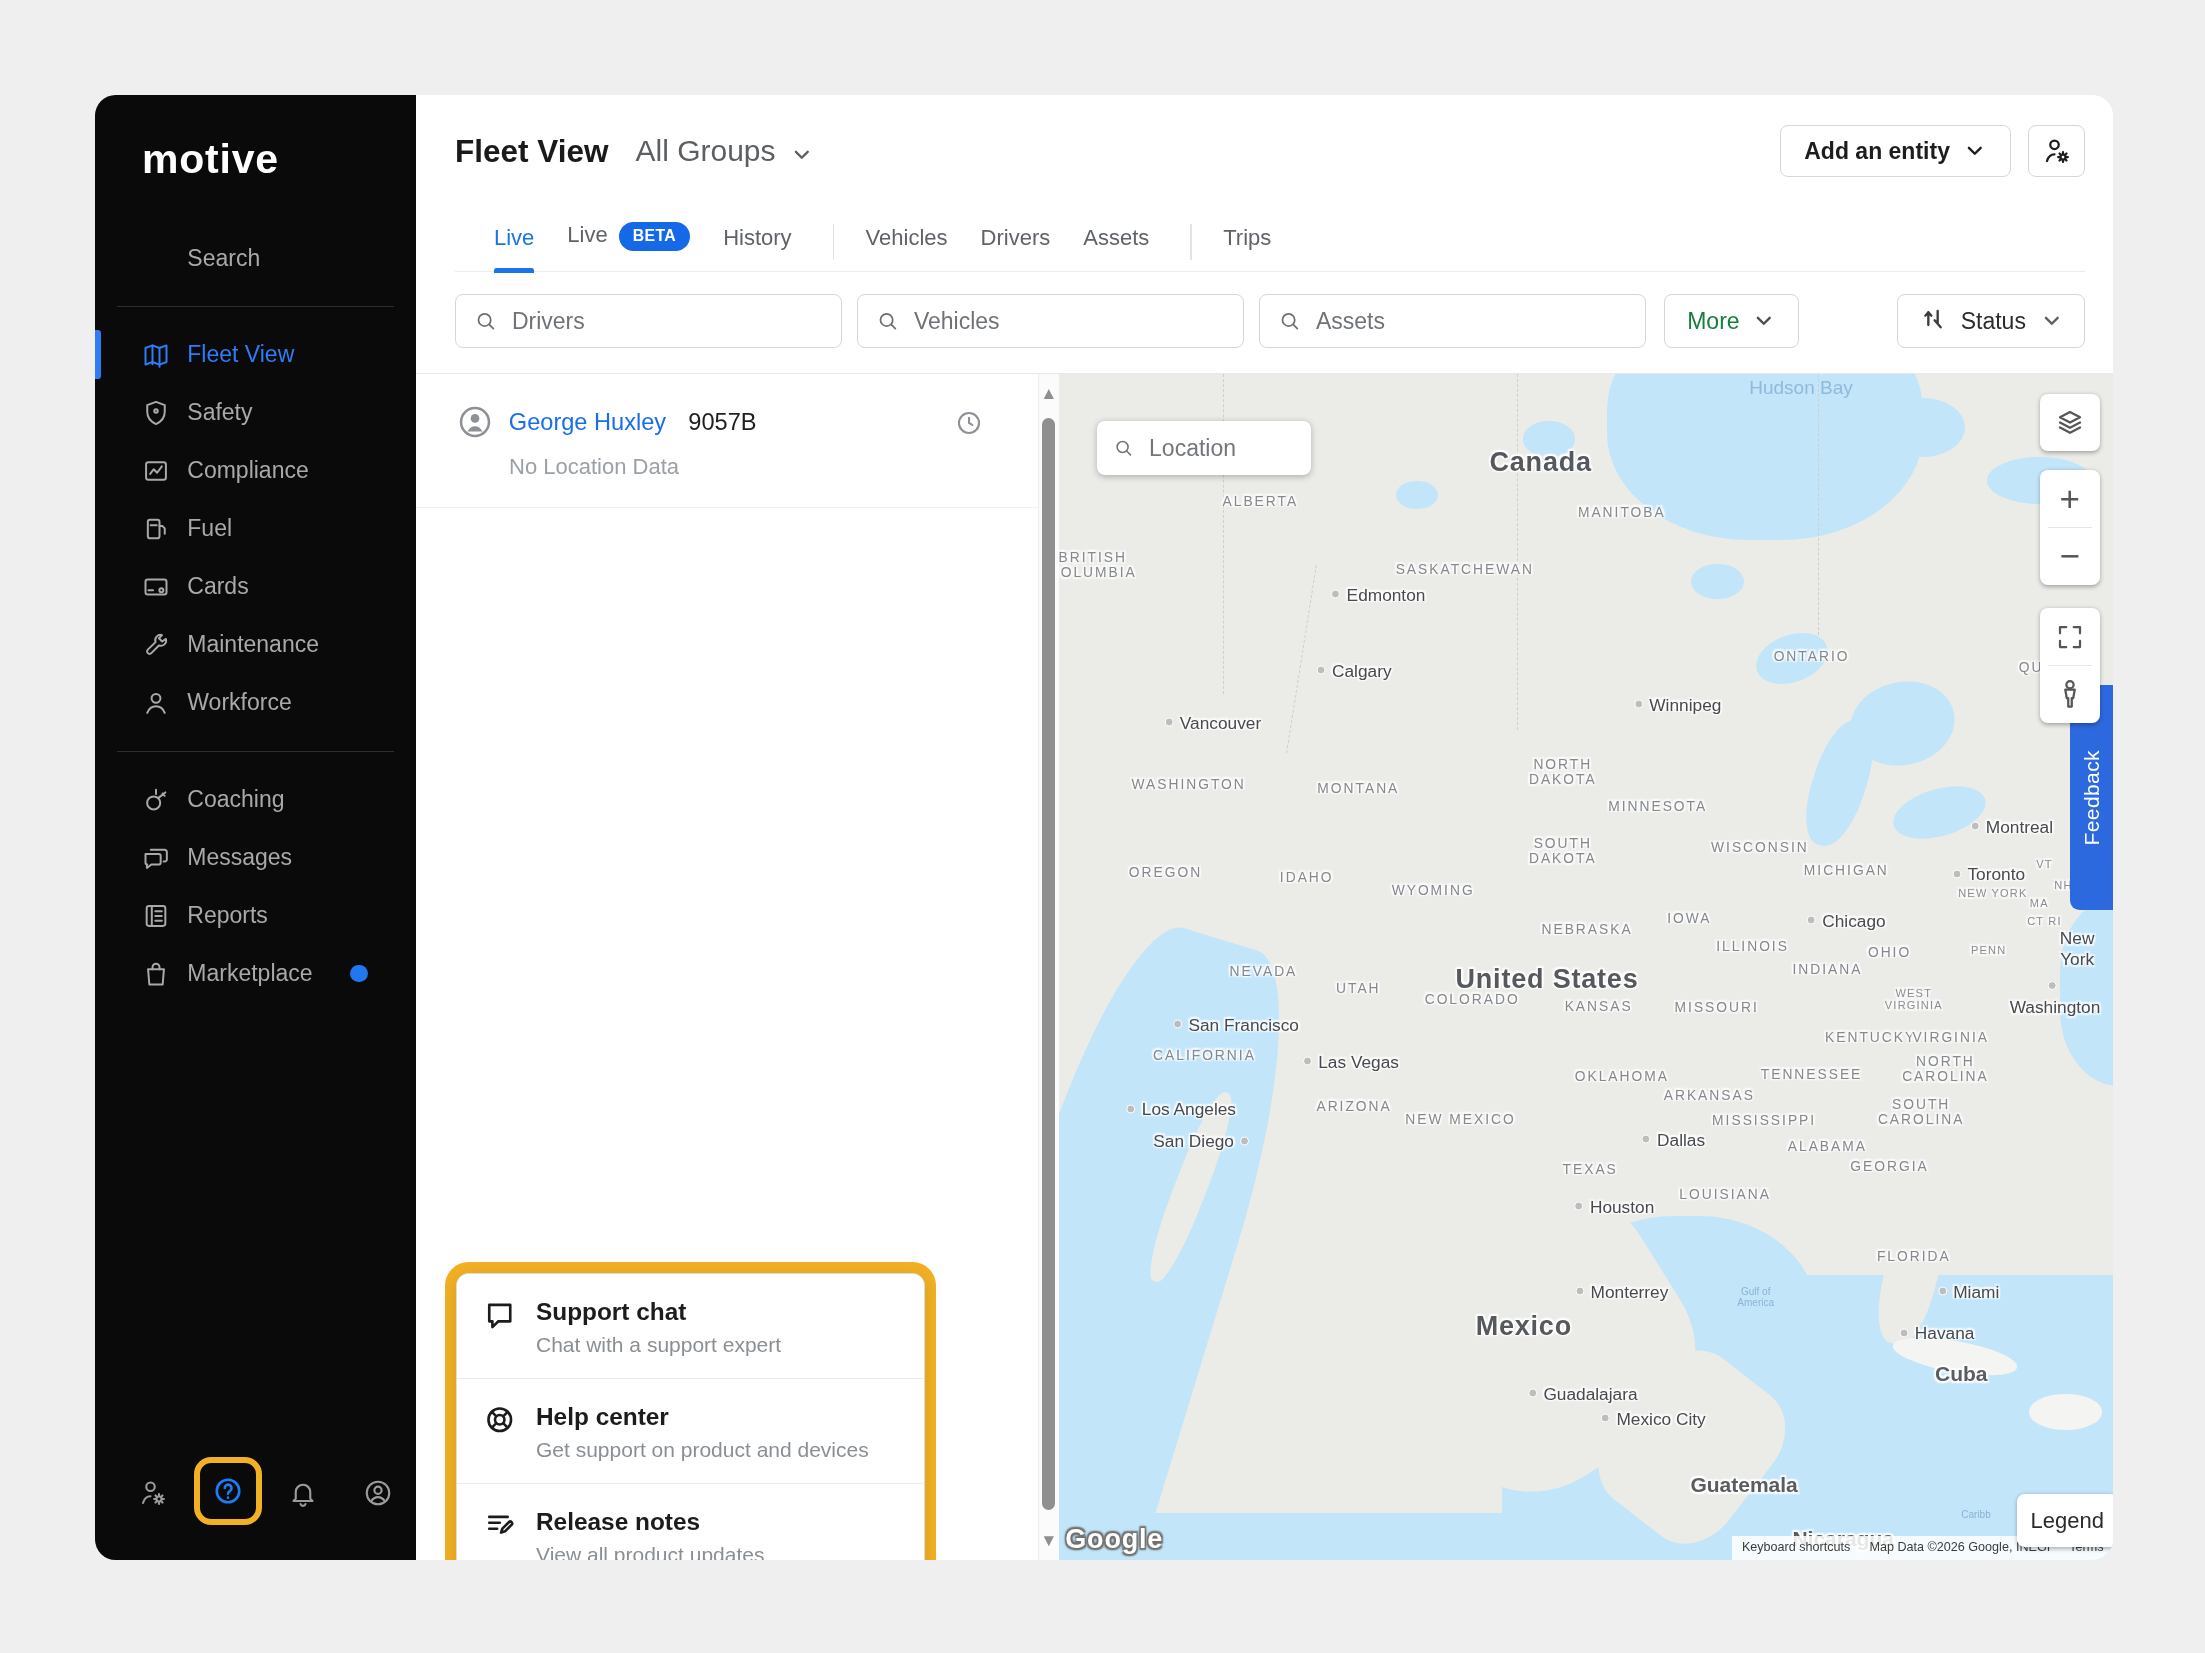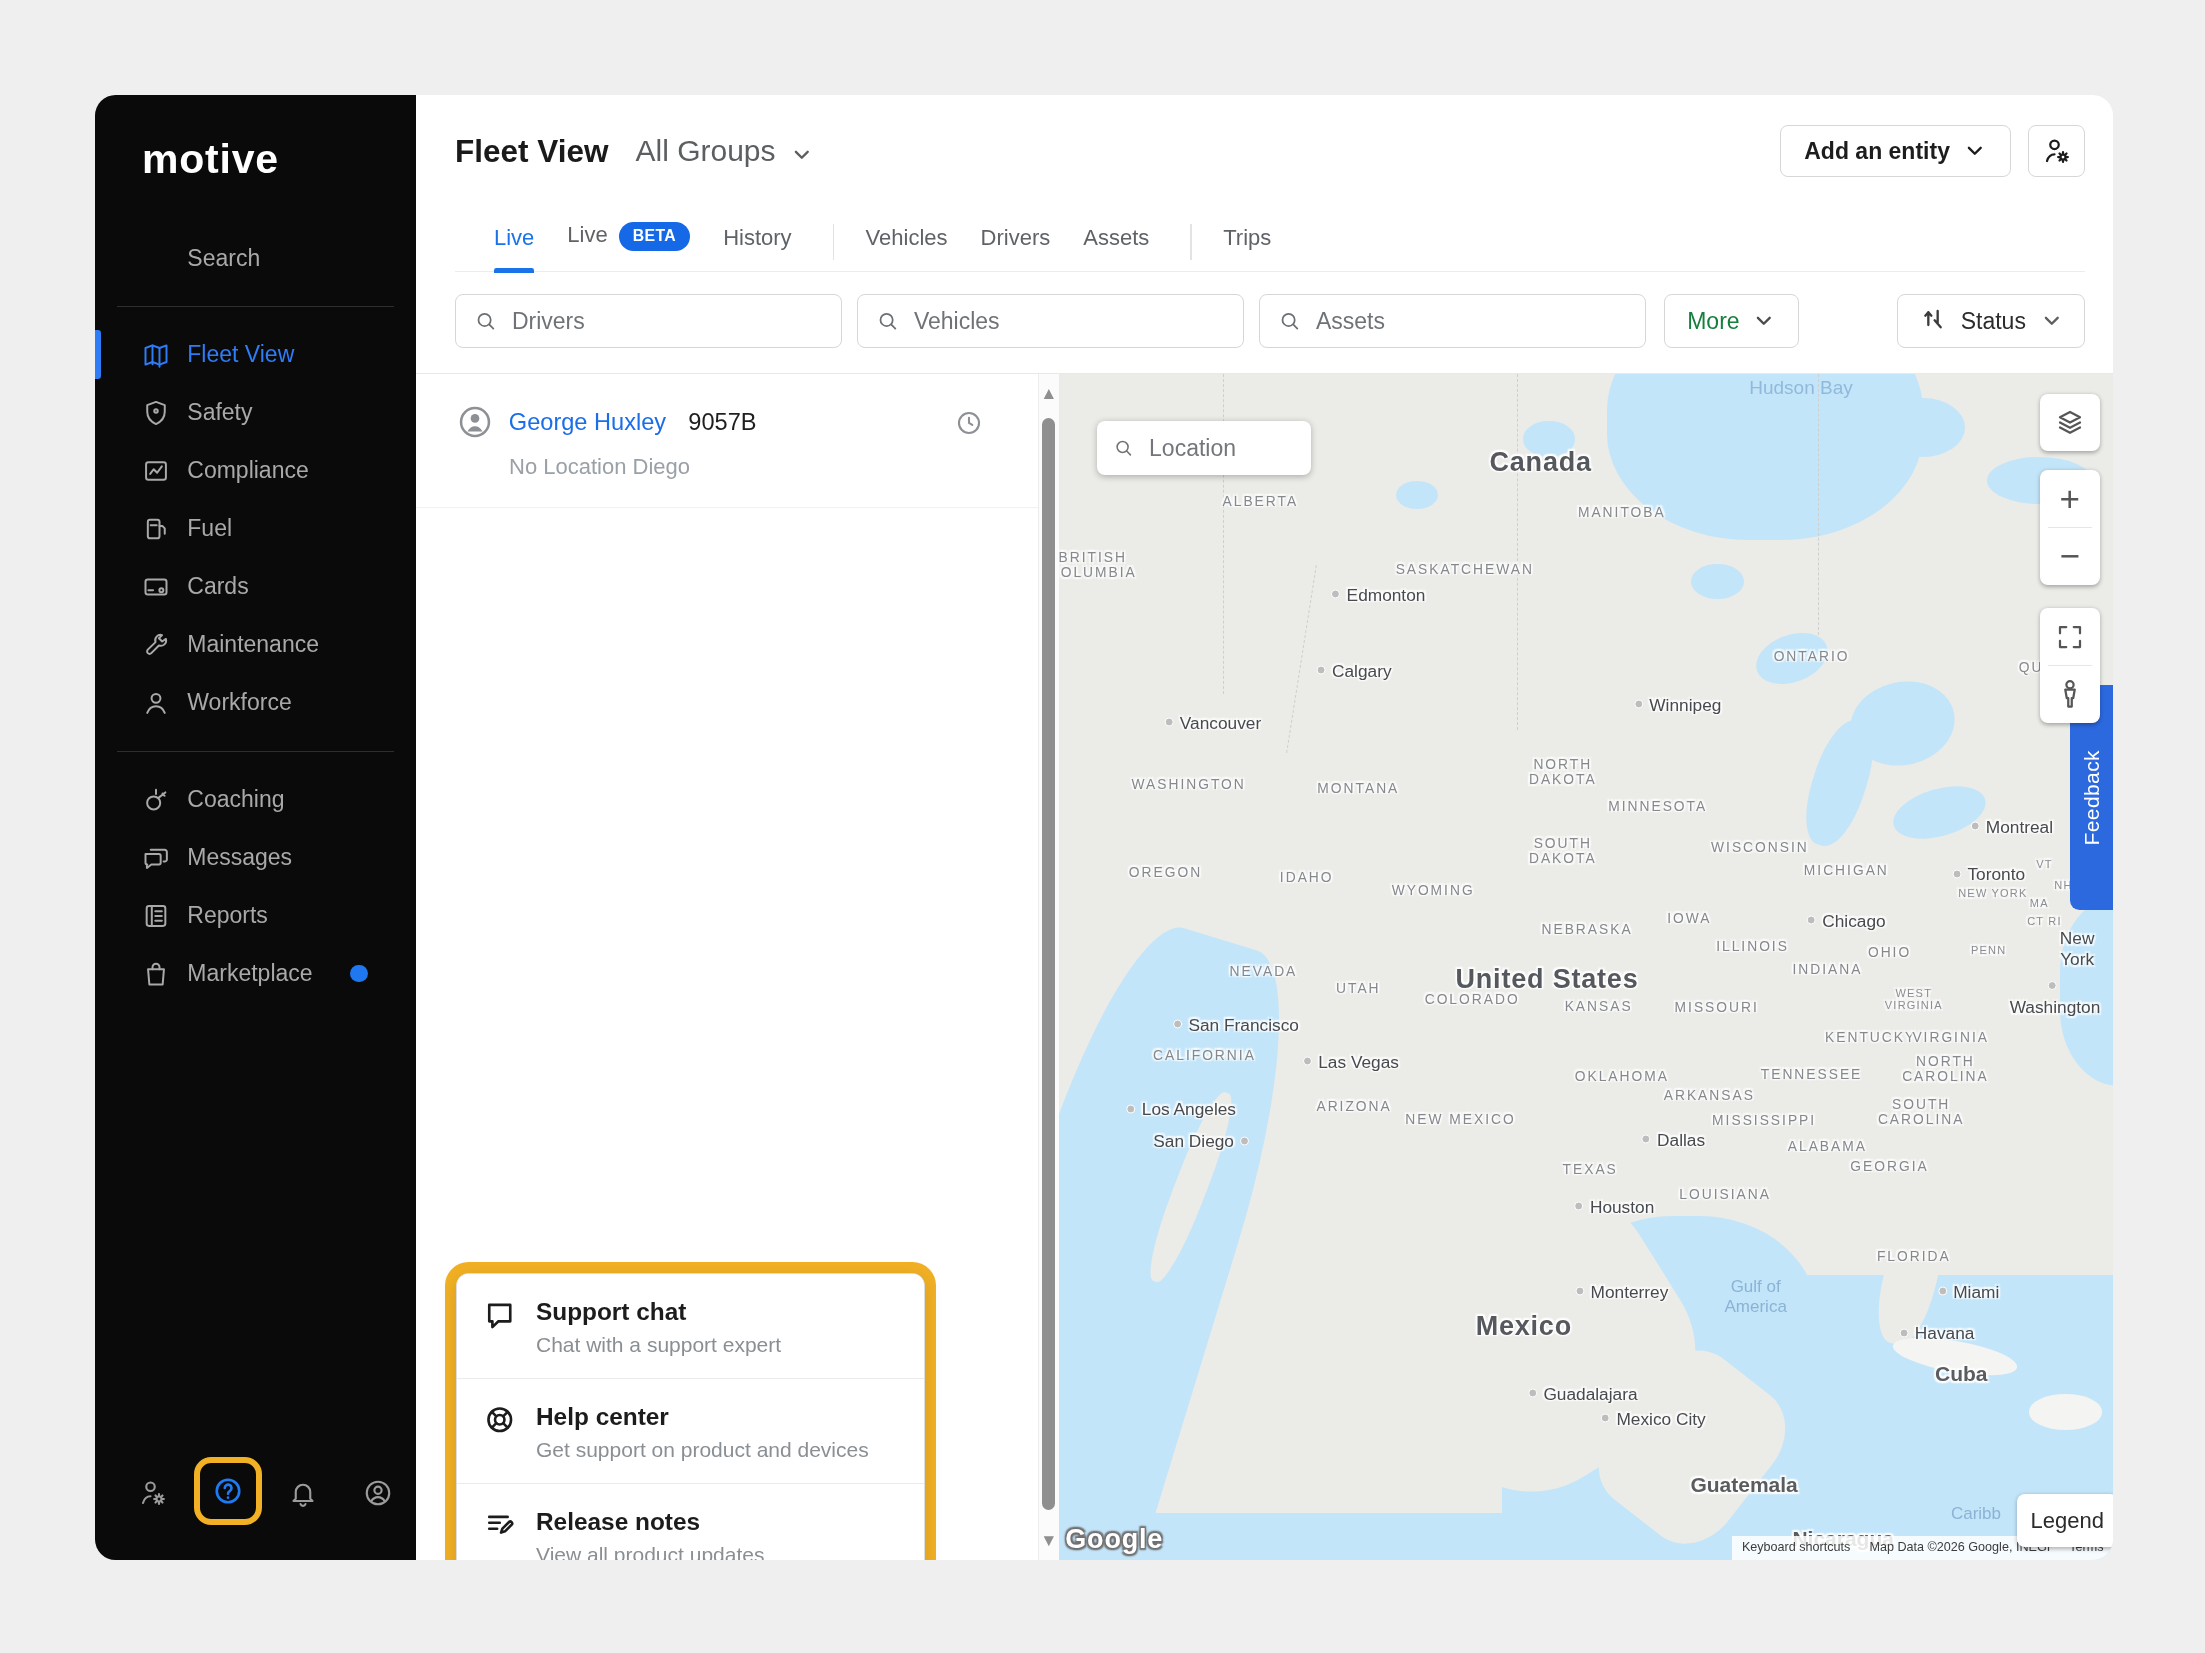--- a/index.html
+++ b/index.html
@@ -98,21 +98,21 @@
   .lb{position:absolute;background:#ebebe8;}
   .isl{position:absolute;background:#f4f4f2;}
   .mer{position:absolute;border-left:1.6px dashed #cfcfcb;}
   .mlabel{position:absolute;transform:translate(-50%,-50%);white-space:pre-line;text-align:center;z-index:3;
     text-shadow:-1.6px -1.6px 1.6px #fff,1.6px -1.6px 1.6px #fff,-1.6px 1.6px 1.6px #fff,1.6px 1.6px 1.6px #fff;}
   .mlabel.big{font-size:27px;font-weight:700;color:#55585c;letter-spacing:0.8px;}
   .mlabel.med{font-size:21px;font-weight:700;color:#5a5d60;}
   .mlabel.st{font-size:13.8px;color:#85898d;letter-spacing:2px;font-weight:500;}
   .mlabel.sts{font-size:11px;color:#8a8e92;letter-spacing:1.2px;}
   .mlabel.ct{font-size:17.3px;color:#474a4e;}
-  .mlabel.wt{font-size:17px;color:#8ab3d6;text-shadow:none;}
+  .mlabel.wt{font-size:10px;color:#8ab3d6;text-shadow:none;}
   .mlabel.wtb{font-size:19px;color:#90b9dc;text-shadow:none;}
   .mlabel .dot{display:inline-block;width:7px;height:7px;border-radius:50%;background:#bdbdbd;border:1.6px solid #fff;vertical-align:middle;margin:0 6.3px 3.2px 0;}
   .mlabel .dot.r{margin:0 0 3.2px 6.3px;}
   .loc-box{
     position:absolute;left:38px;top:47px;width:214px;height:54px;background:#fff;border-radius:7.9px;z-index:6;
     display:flex;align-items:center;gap:14px;padding:0 17.3px;box-sizing:border-box;box-shadow:0 1.6px 6.3px rgba(0,0,0,.25);
   }
   .loc-box svg{width:23.6px;height:23.6px;stroke:#707477;fill:none;stroke-width:2;stroke-linecap:round;}
   .loc-box input{border:none;outline:none;font-size:23px;color:#333;width:100%;background:transparent;font-family:"Liberation Sans",sans-serif;}
   .loc-box input::placeholder{color:#73777b;}
@@ -379,21 +379,21 @@
             </span>
             <span class="ename">George Huxley</span>
             <span class="eid">9057B</span>
             <span class="eclock">
               <svg viewBox="0 0 24 24">
                   <circle cx="12" cy="12" r="8.6"></circle>
                   <path d="M12 7.6V12l2.8 1.6"></path>
                 </svg>
             </span>
           </div>
-          <div class="estatus">No Location Diego</div>
+          <div class="estatus">No Location Data</div>
         </div>
         <div class="vscroll">
           <div class="arr up">▲</div>
           <div class="thumb"></div>
           <div class="arr down">▼</div>
         </div>
       </div>
 
       <div class="map">
 

